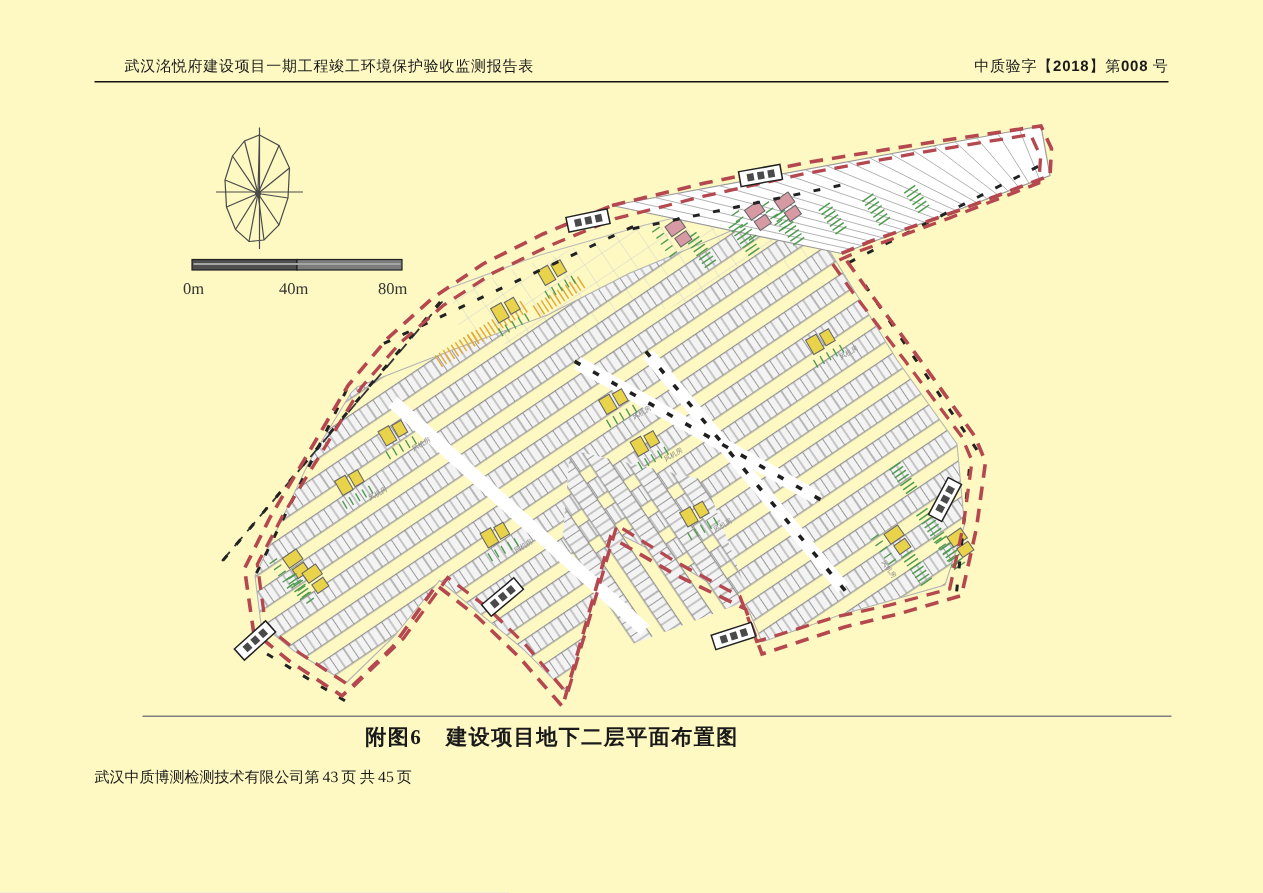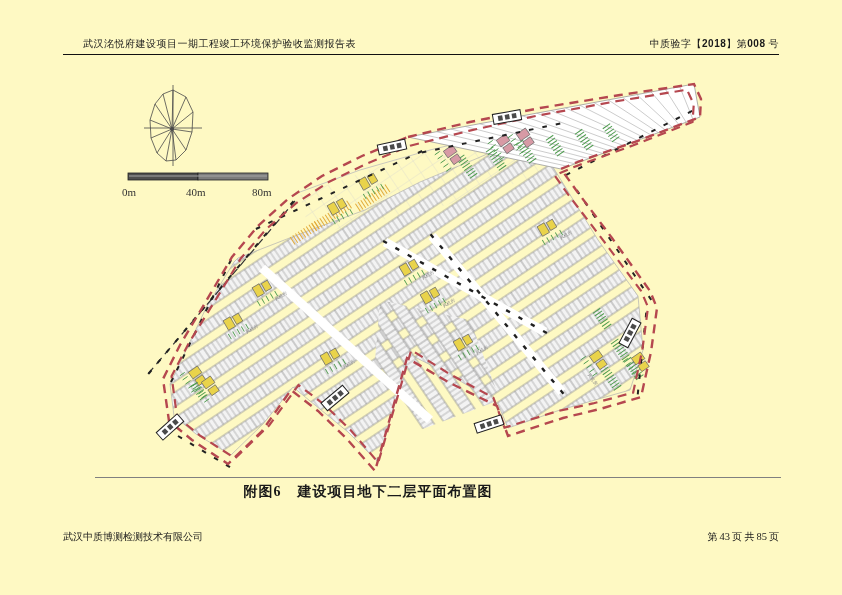--- a/index.html
+++ b/index.html
@@ -9,21 +9,21 @@
           justify-content:space-between;font-size:10px;letter-spacing:0.5px;}
   .header .left{padding-left:20px;}
   .header b{font-family:Liberation Sans, sans-serif;font-weight:bold;}
   .header-rule{position:absolute;top:54px;left:63px;width:716px;border-top:1.6px solid #111;}
   .plan-svg{position:absolute;left:0;top:0;width:842px;height:595px;}
   .divider-line{position:absolute;top:477px;left:95px;width:686px;border-top:1.2px solid #808080;}
   .caption{position:absolute;top:483px;left:0;width:736px;text-align:center;
            font-size:14px;font-weight:bold;letter-spacing:1px;}
   .caption .gap{display:inline-block;width:16px;}
   .footer{position:absolute;top:511px;left:63px;width:716px;display:flex;
-          justify-content:space-between;font-size:10px;margin-top:19px;}
+          justify-content:flex-start;font-size:10px;}
   .footer .num{font-weight:normal;font-size:10.5px;padding:0 2px;}
   svg text{font-family:"Liberation Serif","DejaVu Serif",serif;}
 </style>
 </head>
 <body>
 
 <div class="page">
 
   <div class="header">
     <span class="left">武汉洺悦府建设项目一期工程竣工环境保护验收监测报告表</span>
@@ -549,17 +549,17 @@
   </svg>
 
   <div class="divider-line"></div>
 
   <div class="caption">
     <span>附图6</span><span class="gap"></span><span>建设项目地下二层平面布置图</span>
   </div>
 
   <div class="footer">
     <span>武汉中质博测检测技术有限公司</span>
-    <span><span>第</span><span class="num">43</span><span>页 共</span><span class="num">85</span><span>页</span>
+    <span><span>第</span><span class="num">43</span><span>页 共</span><span class="num">45</span><span>页</span>
     </span>
   </div>
 
 </div>
 
 </body></html>

